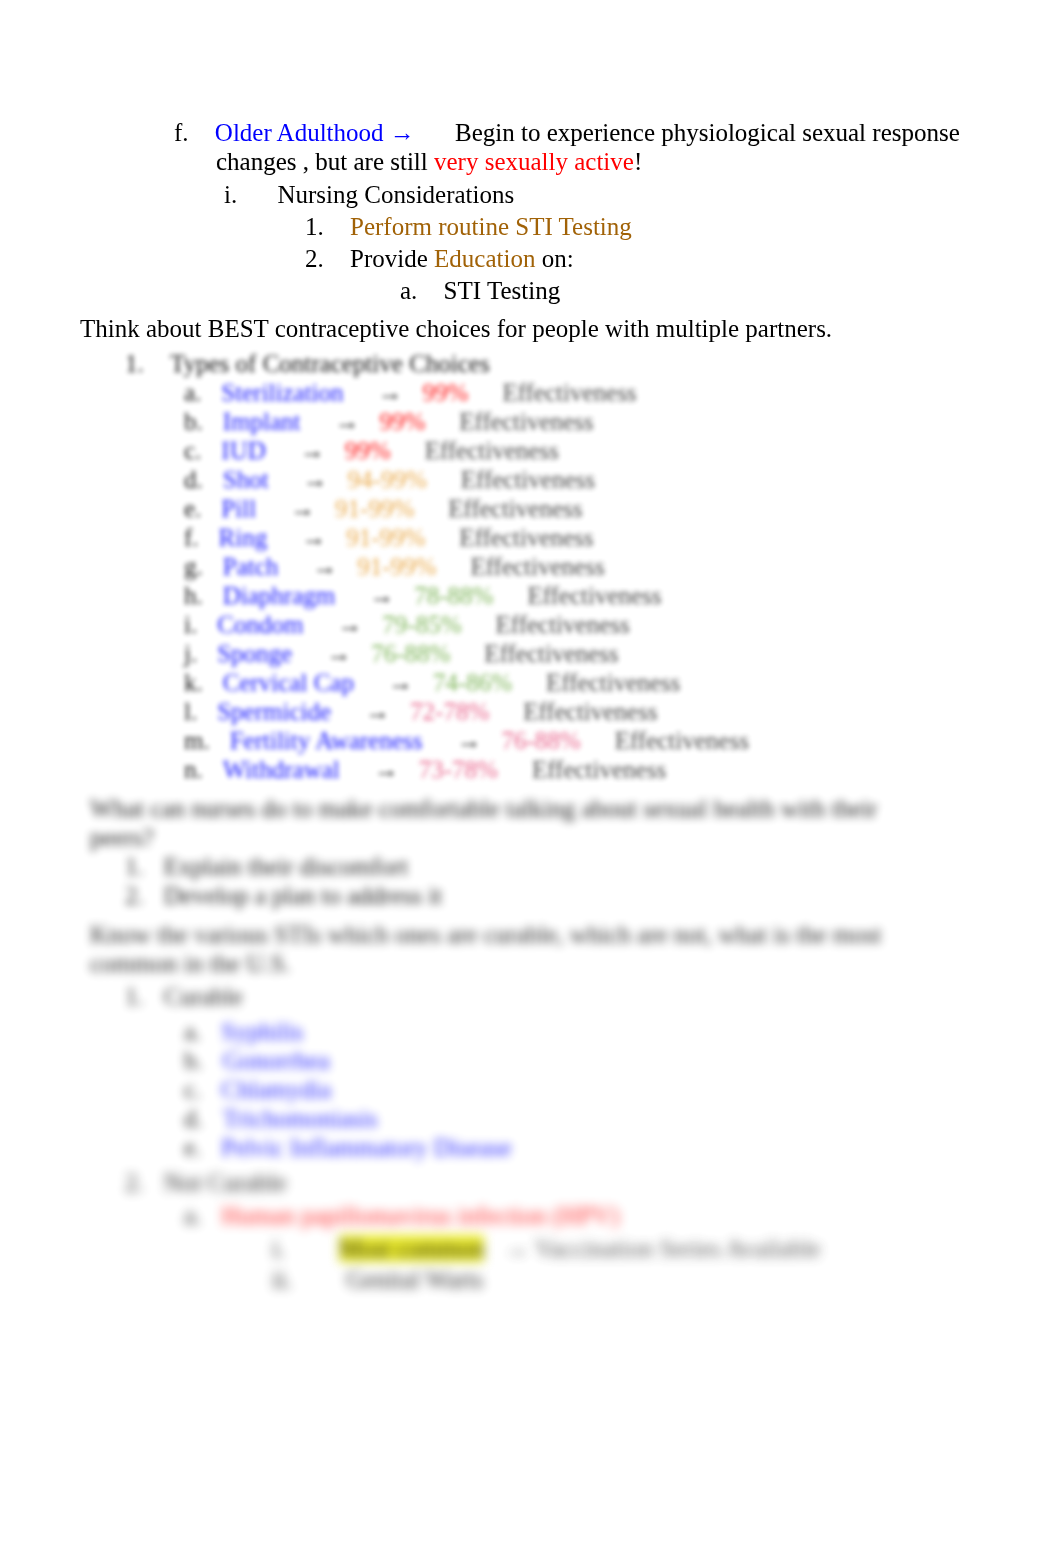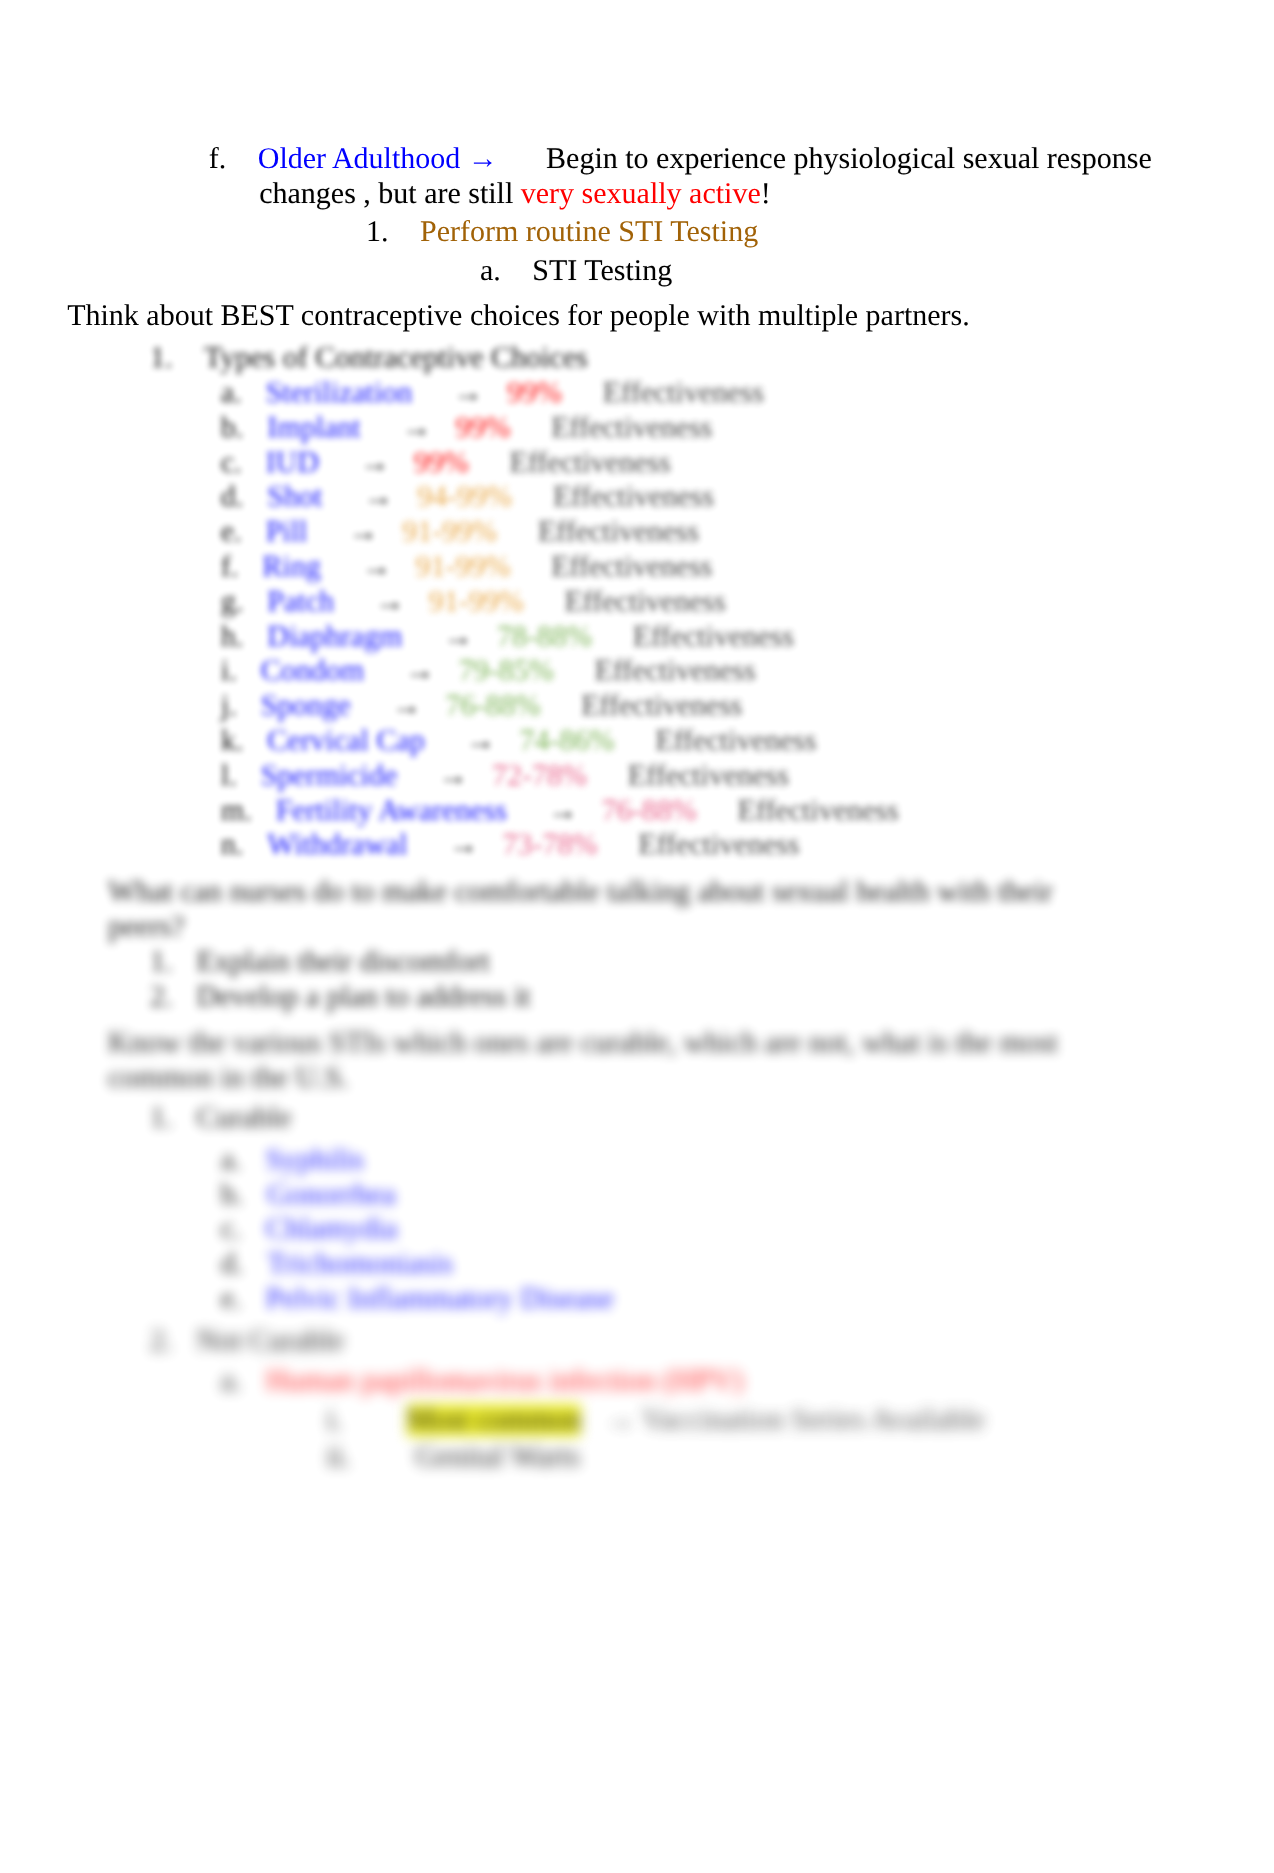--- a/index.html
+++ b/index.html
@@ -37,21 +37,21 @@
   }
   .wrapline {
     white-space: normal;
   }
 
   
   .lvl-f   { padding-left: 216px; text-indent: -42px; }
   .lvl-i   { padding-left: 272px; text-indent: -48px; }
   .lvl-1   { padding-left: 345px; text-indent: -40px; }
   .lvl-a   { padding-left: 410px; text-indent: -40px; }
-  .lvl-top { padding-left: 56px; }
+  .lvl-top { padding-left: 80px; }
   .lvl-num { padding-left: 163px; text-indent: -38px; }
   .lvl-rom { padding-left: 222px; text-indent: -38px; }
   .lvl-rm2 { padding-left: 312px; text-indent: -40px; }
 
   .marker { }
 
   
   .c-blue    { color: #0000FF; }
   .c-red     { color: #FF0000; }
   .c-magenta { color: #a16207; }
@@ -83,26 +83,34 @@
 
     <div style="height:118px;"></div>
 
     <div class="line wrapline lvl-f" style="width:760px;">
       <span class="marker">f.</span>
       <span class="gap-s"></span><span class="c-blue">Older Adulthood</span>
       <span class="c-blue">→</span>
       <span class="gap-m"></span><span class="soft-shadow">Begin to experience physiological sexual response changes , but are still </span><span class="c-red">very sexually active</span><span>!</span>
     </div>
 
+    <div class="line lvl-i" style="margin-top:4px;">
+      <span class="marker">i.</span>
+      <span class="gap-m"></span><span>Nursing Considerations</span>
+    </div>
 
     <div class="line lvl-1" style="margin-top:3px;">
       <span class="marker">1.</span>
       <span class="gap-s"></span><span class="c-magenta">Perform routine STI Testing</span>
     </div>
 
+    <div class="line lvl-1" style="margin-top:3px;">
+      <span class="marker">2.</span>
+      <span class="gap-s"></span><span>Provide </span><span class="c-magenta">Education</span><span> on:</span>
+    </div>
 
     <div class="line lvl-a" style="margin-top:3px;margin-left:30px;">
       <span class="marker">a.</span>
       <span class="gap-s"></span><span class="soft-shadow">STI Testing</span>
     </div>
 
 
     <div class="line lvl-top" style="margin-top:9px;">Think about BEST contraceptive choices for people with multiple partners.</div>
 
     <div class="blurred-block b1" style="margin-top:6px;">

